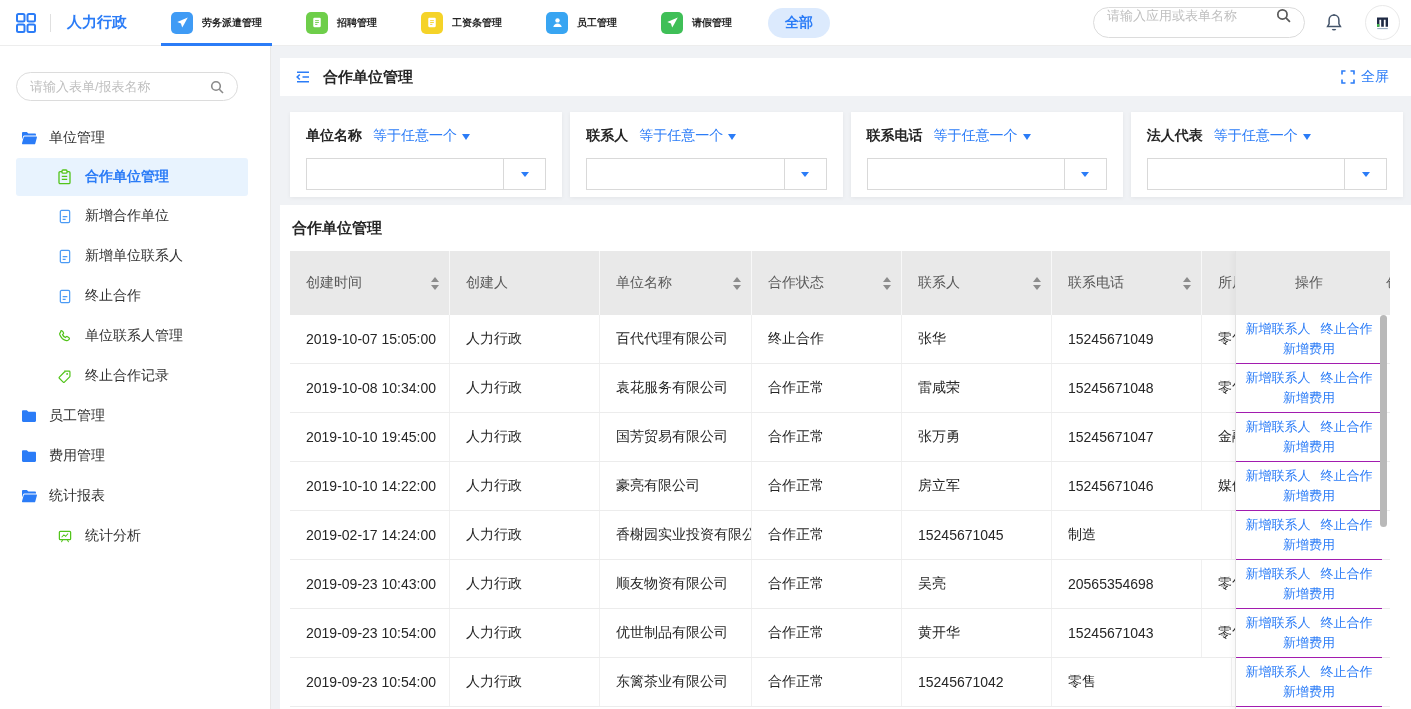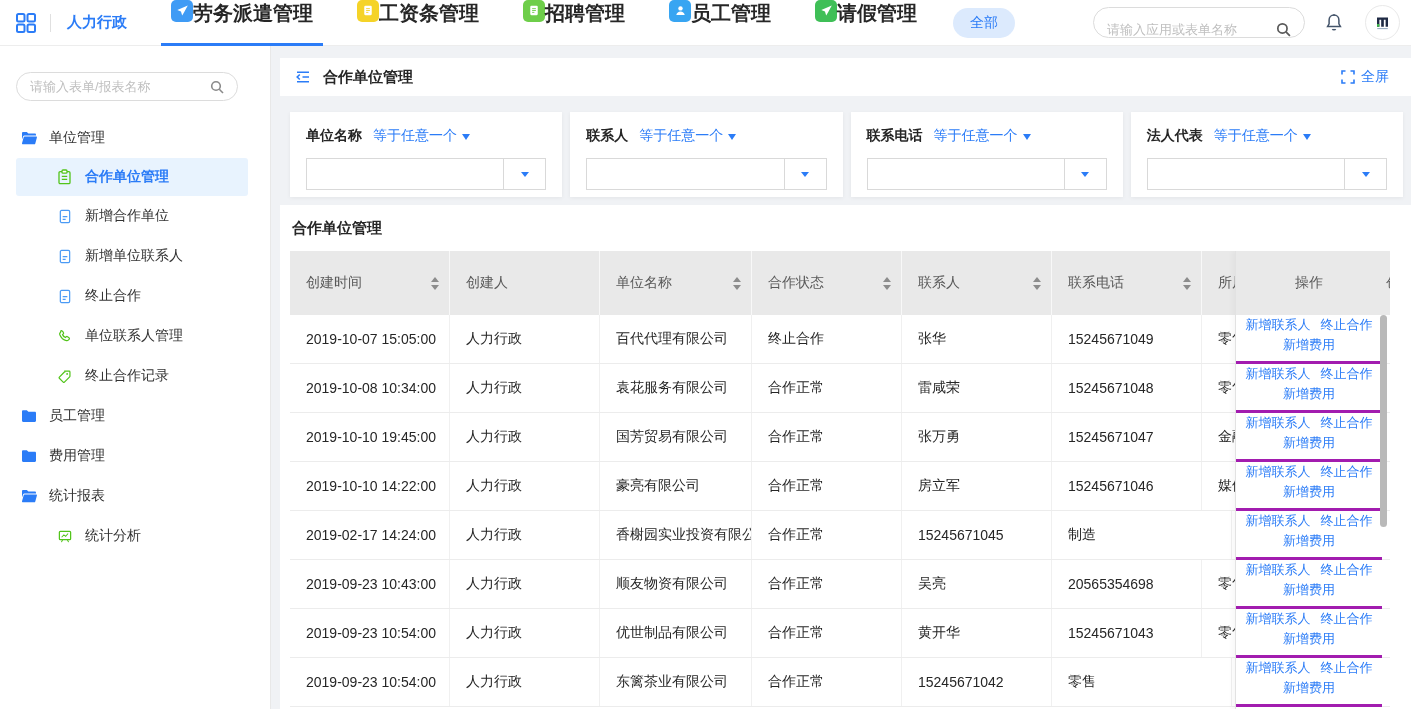--- a/index.html
+++ b/index.html
@@ -4,27 +4,27 @@
 <style>
   * { margin:0; padding:0; box-sizing:border-box; }
   html,body { width:1411px; height:709px; overflow:hidden; }
   body { font-family:"Liberation Sans","DejaVu Sans",sans-serif; background:#f0f2f5; color:#262626; }
 
   
   .topbar { height:46px; background:#fff; border-bottom:1px solid #ededed; display:flex; align-items:center; position:relative; }
   .grid-icon { margin-left:15px; display:flex; }
   .topbar-divider { width:1px; height:18px; background:#e0e0e0; margin:0 16px 0 13px; }
   .home-tab { color:#2b7cf7; font-size:15px; font-weight:600; margin-right:22px; cursor:pointer; }
-  .app-tab { display:flex; align-items:flex-start; height:46px; padding:0 22px; font-size:20px; font-weight:600; color:#262626; position:relative; cursor:pointer; white-space:nowrap; }
+  .app-tab { display:flex; align-items:center; gap:9px; height:46px; padding:0 22px; font-size:10px; font-weight:600; color:#262626; position:relative; cursor:pointer; white-space:nowrap; }
   .app-tab.active::after { content:""; position:absolute; left:12px; right:12px; bottom:0; height:3px; background:#2b7cf7; }
   .tab-icon { width:22px; height:22px; border-radius:5px; display:flex; align-items:center; justify-content:center; flex:none; }
   .ic-blue { background:#3f9bf5; } .ic-yellow { background:#f5d328; } .ic-green { background:#6ece4a; }
   .ic-blue2 { background:#38a5f2; } .ic-green2 { background:#3fbf57; }
-  .badge-all { background:#dceafd; color:#2b7cf7; border-radius:15px; padding:6px 17px; font-size:14px; margin-left:14px; cursor:pointer; }
-  .topbar-search { margin-left:auto; width:212px; height:31px; border:1px solid #dcdcdc; border-radius:17px; display:flex; align-items:flex-end; padding:0 13px; gap:8px; }
+  .badge-all { background:#dceafd; color:#2b7cf7; border-radius:15px; padding:6px 17px; font-size:14px; margin-left:14px; cursor:pointer;font-weight:bold; }
+  .topbar-search { margin-left:auto; width:212px; height:31px; border:1px solid #dcdcdc; border-radius:17px; display:flex; align-items:flex-start; padding:0 13px; gap:8px; }
   .topbar-search input { border:none; outline:none; flex:1; font-size:13px; color:#555; background:transparent; min-width:0; }
   .topbar-search input::placeholder { color:#bfbfbf; }
   .bell-wrap { margin:0 21px 0 19px; display:flex; cursor:pointer; }
   .avatar { width:35px; height:35px; border-radius:50%; border:1px solid #e9e9e9; background:#fff; display:flex; flex-direction:column; align-items:center; justify-content:center; margin-right:11px; cursor:pointer; overflow:hidden; }
 
   
   .page-body { display:flex; height:663px; }
   .sidebar { width:271px; background:#fff; border-right:1px solid #e8e8e8; padding-top:26px; flex:none; }
   .main { flex:1; display:flex; flex-direction:column; margin-left:9px; padding-top:12px; min-width:0; }
 
@@ -64,21 +64,21 @@
   .th { display:flex; align-items:center; justify-content:space-between; padding:0 10px 0 16px; font-size:14px; color:#595959; border-right:1px solid #f8f8f8; flex:none;gap:35px; }
   .tr { display:flex; height:49px; border-bottom:1px solid #ececec; background:#fff; }
   .td { display:flex; align-items:center; padding:0 8px 0 16px; font-size:14px; color:#262626; border-right:1px solid #f0f0f0; overflow:hidden; white-space:nowrap; flex:none; }
   .c0{width:160px}.c1{width:150px}.c2{width:152px}.c3{width:150px}.c4{width:150px}.c5{width:150px}.c6{width:180px}
   .c7{width:120px; padding-left:4px;}
   .sort { display:flex; flex-direction:column; gap:3px; cursor:pointer; flex:none; }
   .s-up { width:0; height:0; border:4px solid transparent; border-bottom:5px solid #8c8c8c; display:block; }
   .s-dn { width:0; height:0; border:4px solid transparent; border-top:5px solid #8c8c8c; display:block; }
   .op-col { position:absolute; top:0; bottom:0; left:945px; width:147px; background:#fff; border-left:1px solid #e2e2e2; box-shadow:-3px 0 5px rgba(0,0,0,0.03); }
   .op-head { height:64px; background:#e9e9e9; display:flex; align-items:center; justify-content:center; font-size:14px; color:#595959; }
-  .op-cell { height:49px; border-bottom:3px solid #a21caf; display:flex; flex-direction:column; align-items:center; font-size:13px; line-height:20px; }
+  .op-cell { height:49px; border-bottom:1px solid #a21caf; display:flex; flex-direction:column; align-items:center; justify-content:center; font-size:13px; line-height:20px; }
   .op-line { display:flex; gap:10px; }
   .op-link { color:#2b7cf7; cursor:pointer; white-space:nowrap; }
   .vscroll { position:absolute; right:3px; top:64px; width:7px; height:212px; background:#b9b9b9; border-radius:4px; cursor:pointer; }
 </style>
 </head>
 <body>
 
 <div class="topbar">
   <span class="grid-icon">
     <svg width="22" height="22" viewBox="0 0 22 22" fill="none" stroke="#2b7cf7" stroke-width="2">
@@ -93,36 +93,36 @@
 
   <div class="app-tab active">
     <span class="tab-icon ic-blue">
       <svg width="13" height="13" viewBox="0 0 16 16">
           <path fill="#fff" d="M14.5 1.8 1.6 7.4l4.5 1.7L7.6 14l2.4-3.7 4.5-8.5z"></path>
         </svg>
     </span>
     <span>劳务派遣管理</span>
   </div>
   <div class="app-tab">
+    <span class="tab-icon ic-green">
+      <svg width="12" height="13" viewBox="0 0 16 16">
+          <rect x="3" y="1.8" width="10" height="12.4" rx="1.5" fill="#fff"></rect>
+          <path stroke="#6ece4a" stroke-width="1.2" d="M5.5 5.5h5M5.5 8h5M5.5 10.5h3"></path>
+        </svg>
+    </span>
+    <span>招聘管理</span>
+  </div>
+  <div class="app-tab">
     <span class="tab-icon ic-yellow">
       <svg width="12" height="13" viewBox="0 0 16 16">
           <rect x="3" y="1.8" width="10" height="12.4" rx="1.5" fill="#fff"></rect>
           <path stroke="#f5d328" stroke-width="1.2" d="M5.5 5.5h5M5.5 8h5M5.5 10.5h3"></path>
         </svg>
     </span>
     <span>工资条管理</span>
-  </div>
-  <div class="app-tab">
-    <span class="tab-icon ic-green">
-      <svg width="12" height="13" viewBox="0 0 16 16">
-          <rect x="3" y="1.8" width="10" height="12.4" rx="1.5" fill="#fff"></rect>
-          <path stroke="#6ece4a" stroke-width="1.2" d="M5.5 5.5h5M5.5 8h5M5.5 10.5h3"></path>
-        </svg>
-    </span>
-    <span>招聘管理</span>
   </div>
   <div class="app-tab">
     <span class="tab-icon ic-blue2">
       <svg width="13" height="13" viewBox="0 0 16 16">
           <circle cx="8" cy="5.4" r="2.7" fill="#fff"></circle>
           <path d="M2.8 13.6c.6-2.9 2.7-4.4 5.2-4.4s4.6 1.5 5.2 4.4z" fill="#fff"></path>
         </svg>
     </span>
     <span>员工管理</span>
   </div>

